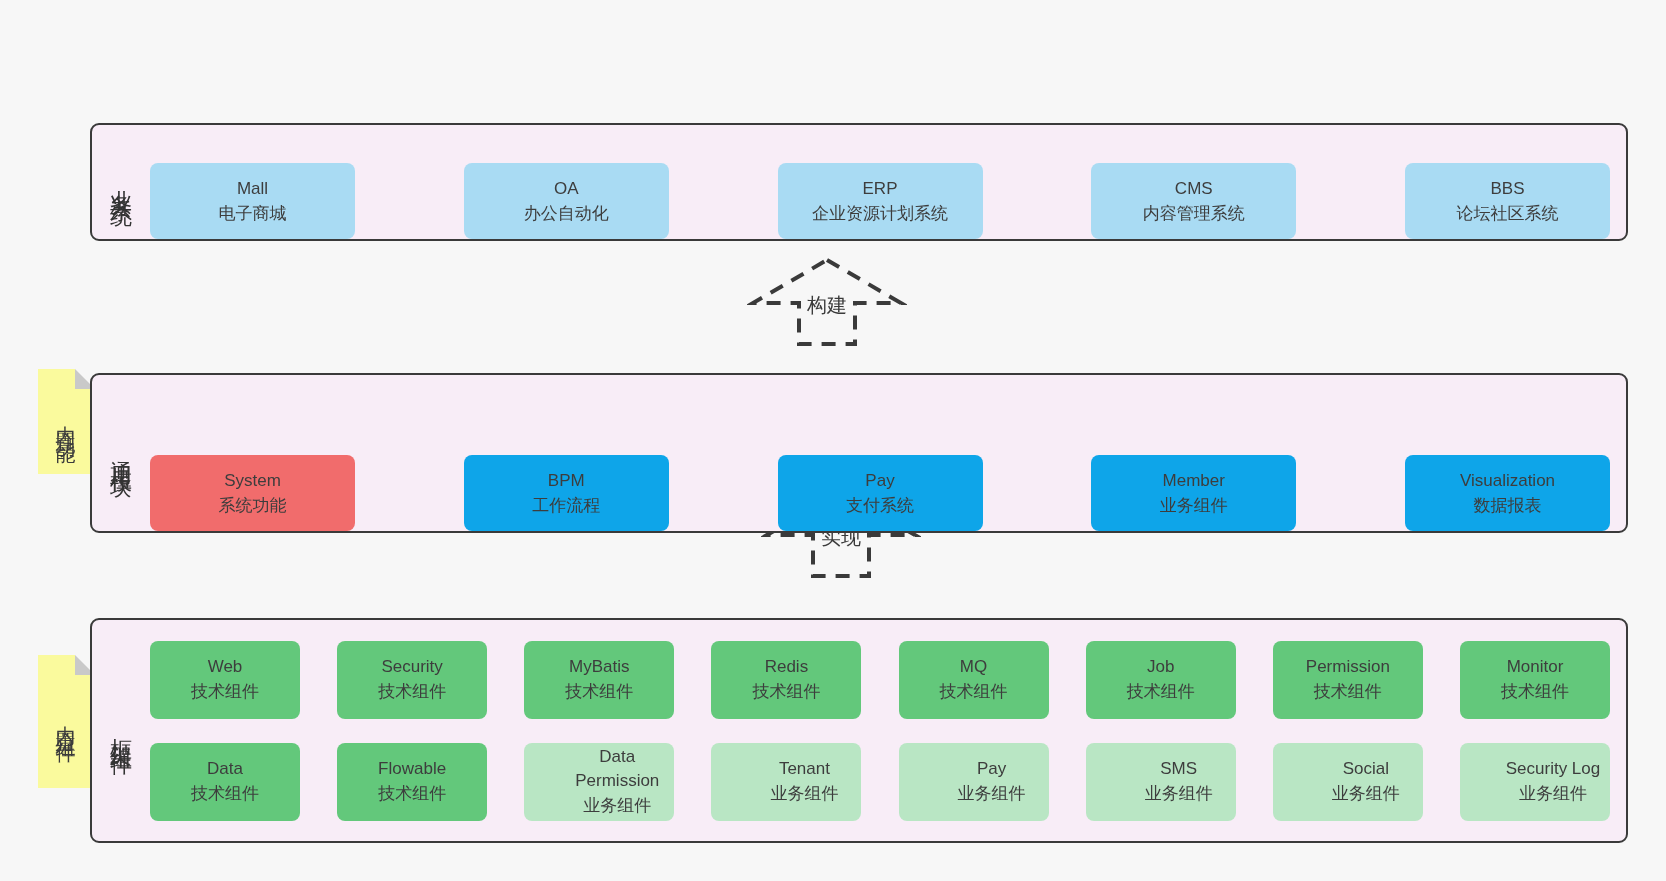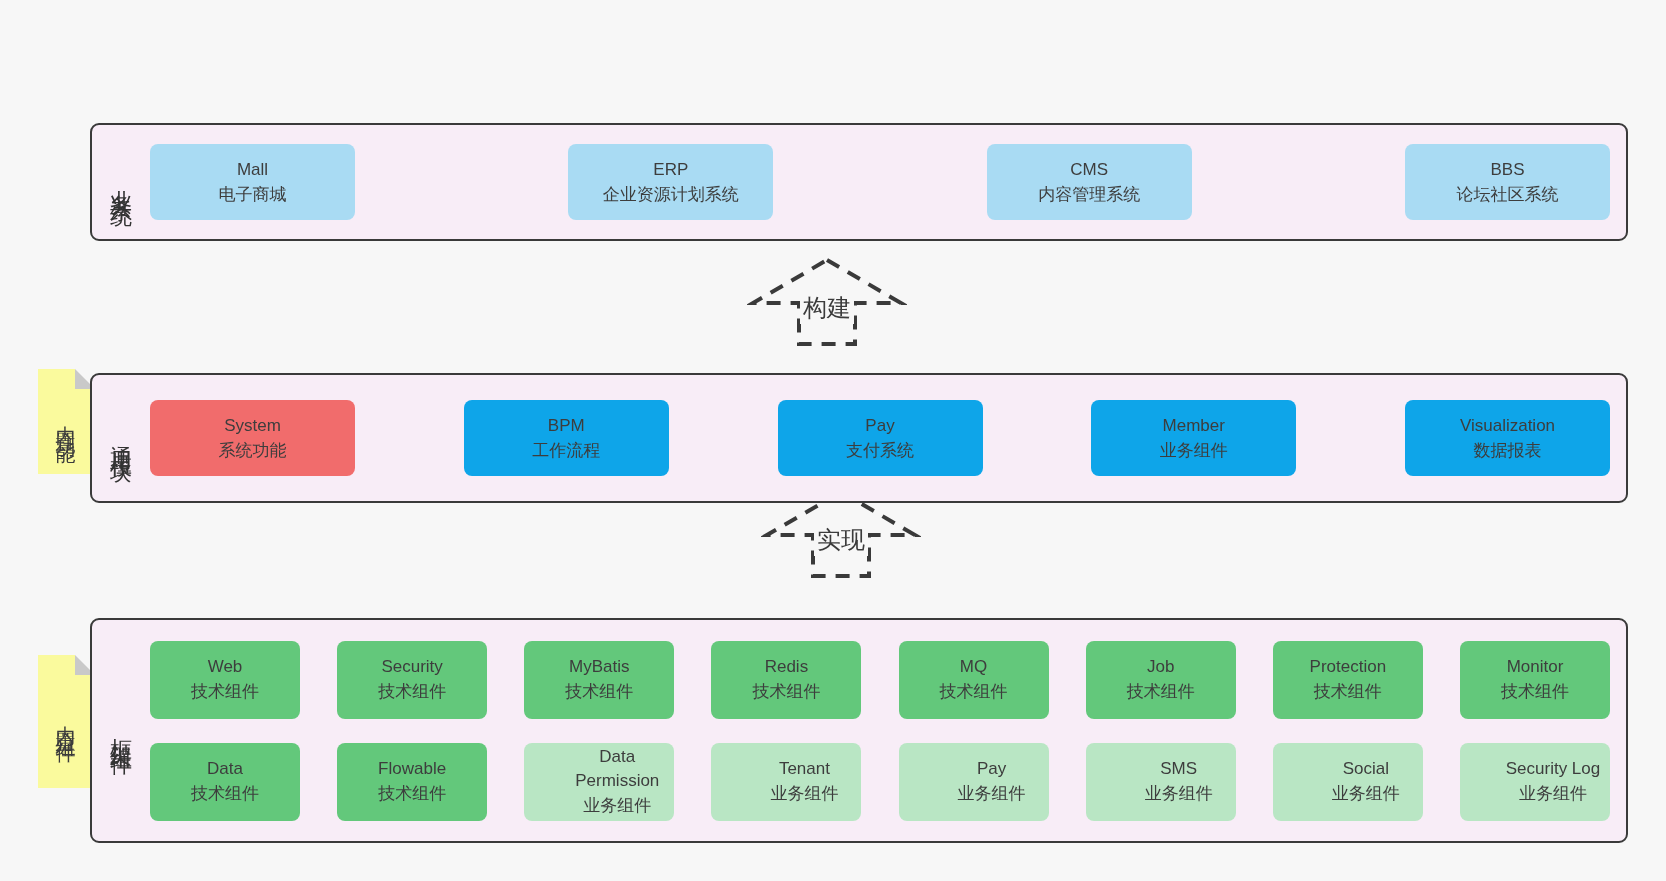--- a/index.html
+++ b/index.html
@@ -28,21 +28,21 @@
     justify-content: center;
     writing-mode: vertical-rl;
     text-orientation: upright;
     font-size: 22px;
     letter-spacing: 5px;
     color: #333;
   }
   .box-row {
     flex: 1;
     display: flex;
-    align-items: center;
+    align-items: flex-end;
     justify-content: space-between;
     padding: 0 16px 0 0;
   }
   .rows-col {
     flex: 1;
     display: flex;
     flex-direction: column;
     justify-content: center;
     gap: 24px;
     padding: 0 16px 0 0;
@@ -87,21 +87,21 @@
     top: 0; right: 0;
     width: 0; height: 0;
     border-bottom: 20px solid #c9c9c9;
     border-right: 20px solid #f7f7f7;
   }
   .arrow { position: absolute; z-index: 1; }
   .arrow-label {
     position: absolute;
     transform: translateX(-50%);
     background: #f7f7f7;
-    font-size: 24px;
+    font-size: 20px;
     padding: 0 3px;
     z-index: 2;
     color: #3b3b3b;
   }
 </style>
 </head>
 <body>
 
 <div class="note" style="top:369px;height:105px">内置功能</div>
 <div class="note" style="top:655px;height:133px">内置组件</div>
@@ -117,35 +117,39 @@
 <div class="arrow-label" style="left:841px;top:524px">实现</div>
 
 <section class="band" style="top:123px;height:118px">
   <div class="band-label">业务系统</div>
   <div class="box-row">
     <div class="bx w205 blue">
       <div>Mall</div>
       <div>电子商城</div>
     </div>
     <div class="bx w205 blue">
+      <div>OA</div>
+      <div>办公自动化</div>
+    </div>
+    <div class="bx w205 blue">
       <div>ERP</div>
       <div>企业资源计划系统</div>
     </div>
     <div class="bx w205 blue">
       <div>CMS</div>
       <div>内容管理系统</div>
     </div>
     <div class="bx w205 blue">
       <div>BBS</div>
       <div>论坛社区系统</div>
     </div>
   </div>
 </section>
 
-<section class="band" style="top:373px;height:130px">
+<section class="band" style="top:373px;height:160px">
   <div class="band-label">通用模块</div>
   <div class="box-row">
     <div class="bx w205 red">
       <div>System</div>
       <div>系统功能</div>
     </div>
     <div class="bx w205 pink">
       <div>BPM</div>
       <div>工作流程</div>
     </div>
@@ -186,21 +190,21 @@
       </div>
       <div class="bx w150 green">
         <div>MQ</div>
         <div>技术组件</div>
       </div>
       <div class="bx w150 green">
         <div>Job</div>
         <div>技术组件</div>
       </div>
       <div class="bx w150 green">
-        <div>Protection</div>
+        <div>Permission</div>
         <div>技术组件</div>
       </div>
       <div class="bx w150 green">
         <div>Monitor</div>
         <div>技术组件</div>
       </div>
     </div>
     <div class="row8">
       <div class="bx w150 green">
         <div>Data</div>

